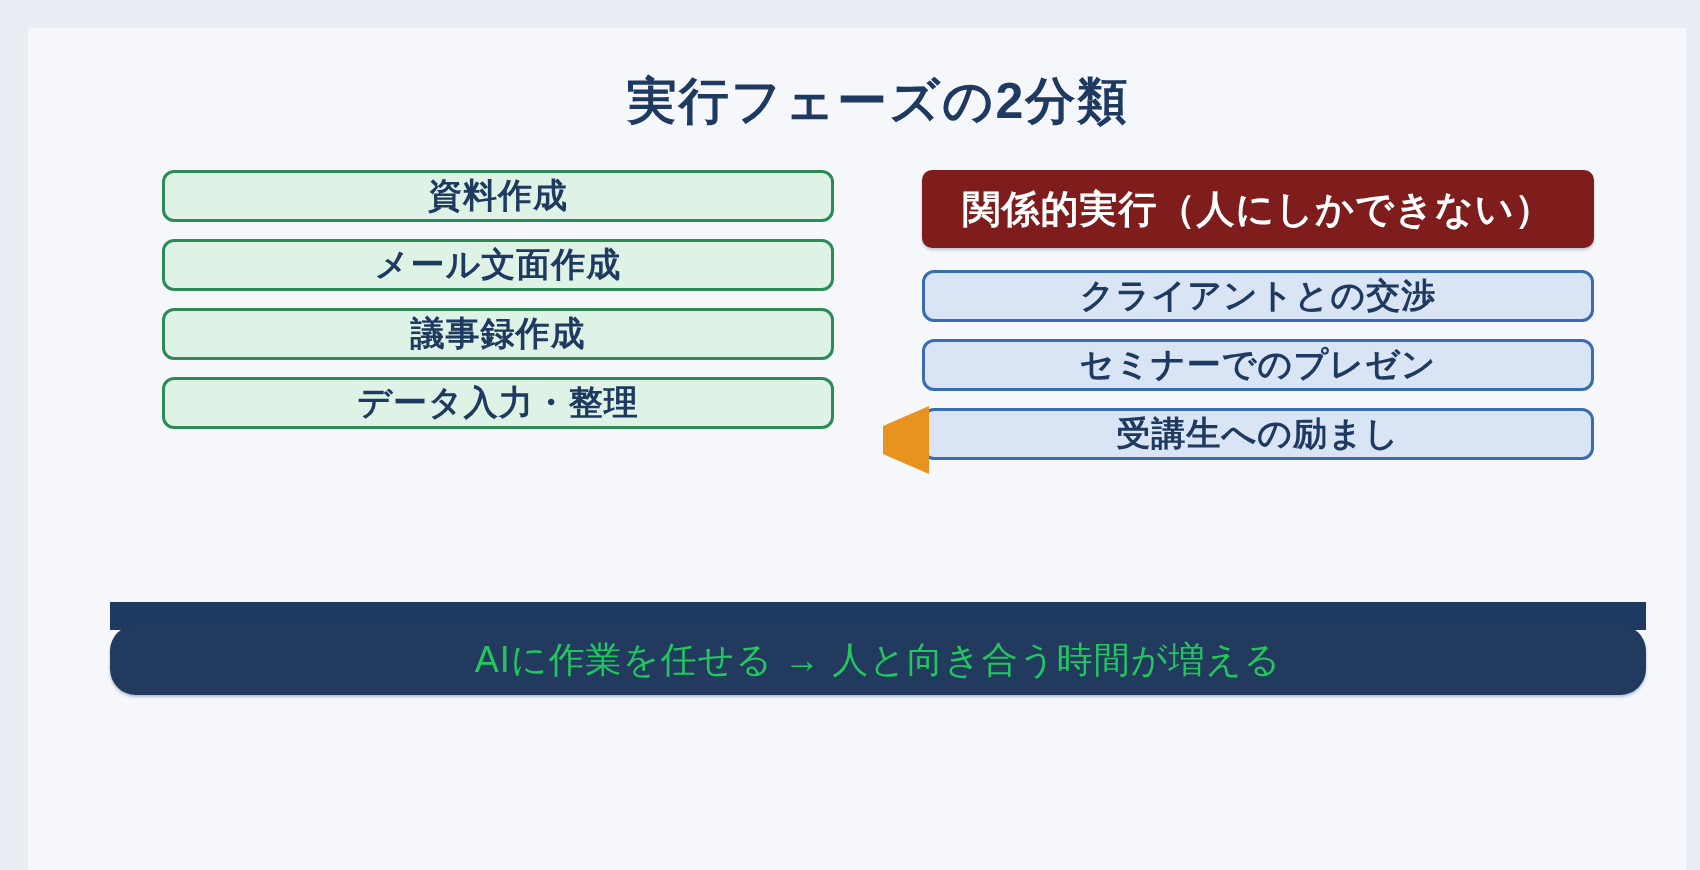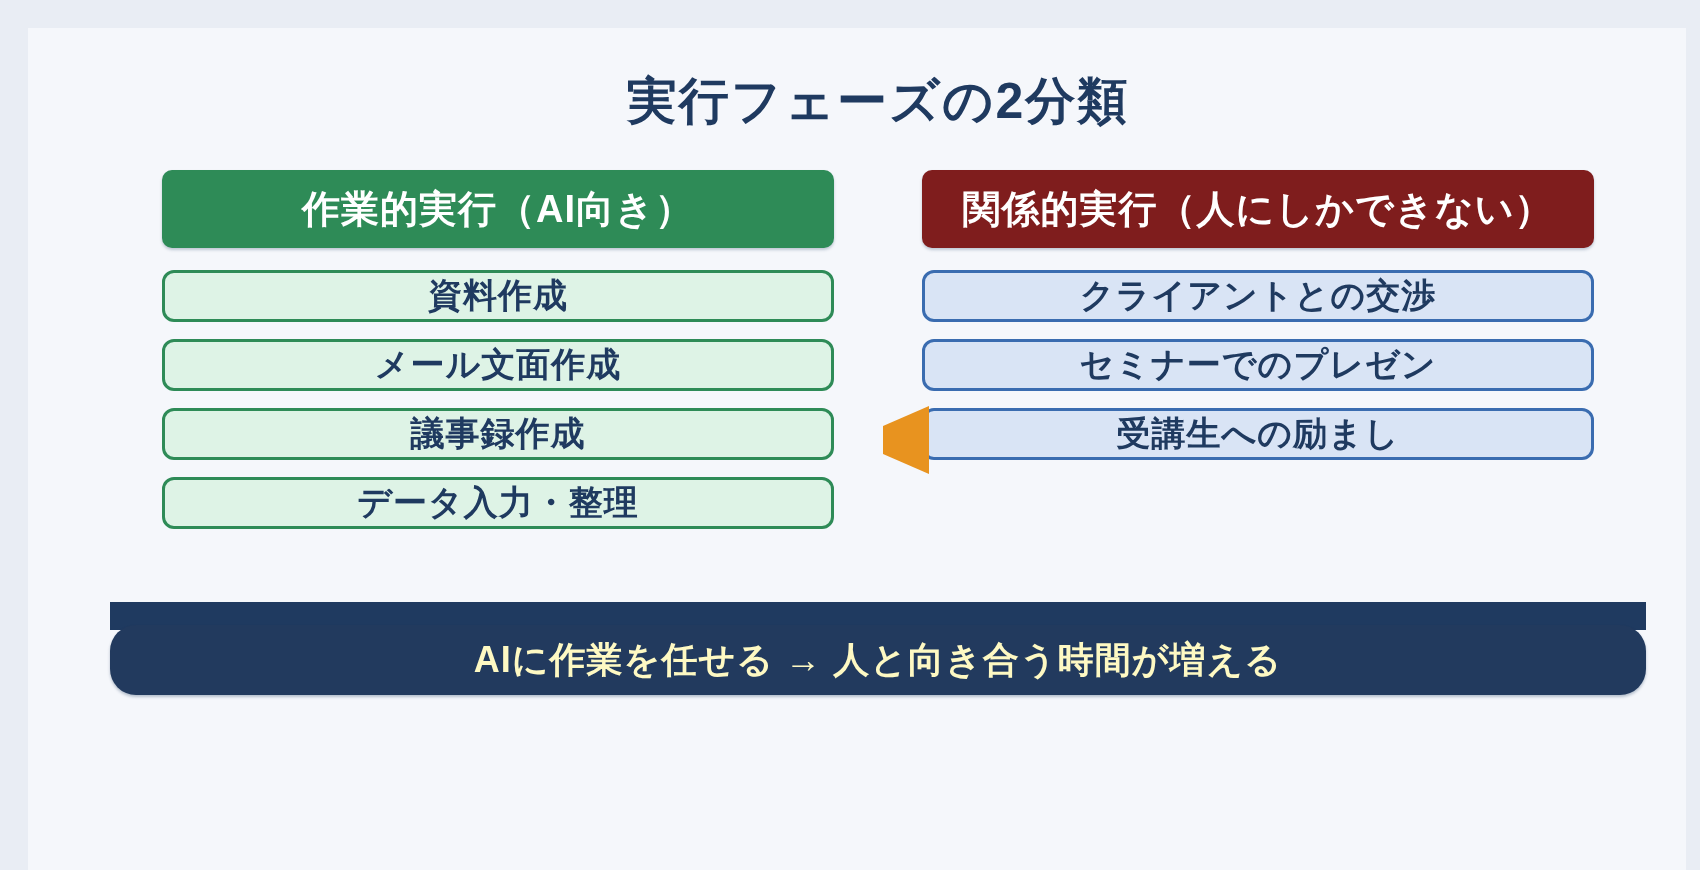--- a/index.html
+++ b/index.html
@@ -86,36 +86,35 @@
     position: absolute;
     left: 82px;
     top: 597px;
     width: 1536px;
     height: 70px;
     background: #223a5e;
     border-radius: 26px;
     display: flex;
     align-items: center;
     justify-content: center;
-    color: #fef9c3;
+    color: #22c55e;
     font-size: 36px;
-    font-weight: bold;
+    font-weight: normal;
     letter-spacing: 1px;
     box-shadow: 0 2px 3px rgba(30,58,95,0.3);
   }
 </style>
 </head>
 <body>
 
 <div class="canvas">
 
   <div class="title">実行フェーズの2分類</div>
 
   <div class="column left">
-    <div class="col-header green">作業的実行（AI向き）</div>
     <div class="item green">資料作成</div>
     <div class="item green">メール文面作成</div>
     <div class="item green">議事録作成</div>
     <div class="item green">データ入力・整理</div>
   </div>
 
   <div class="column right">
     <div class="col-header blue">関係的実行（人にしかできない）</div>
     <div class="item blue">クライアントとの交渉</div>
     <div class="item blue">セミナーでのプレゼン</div>

